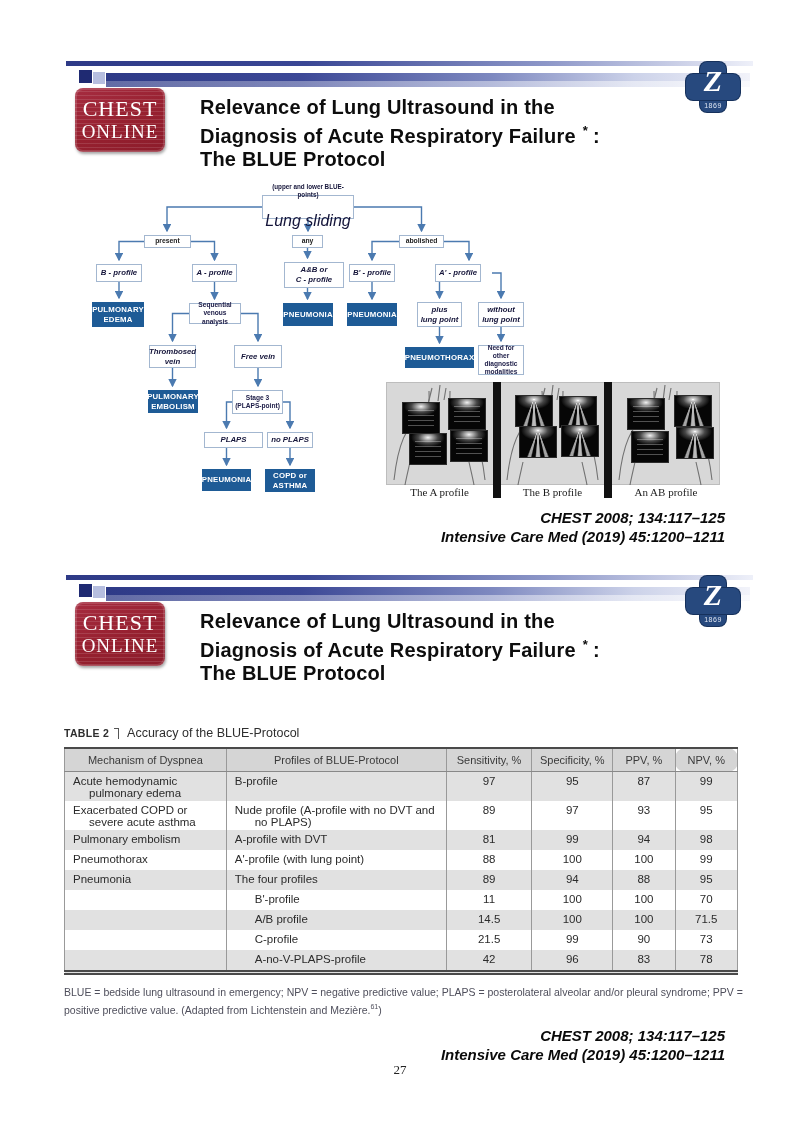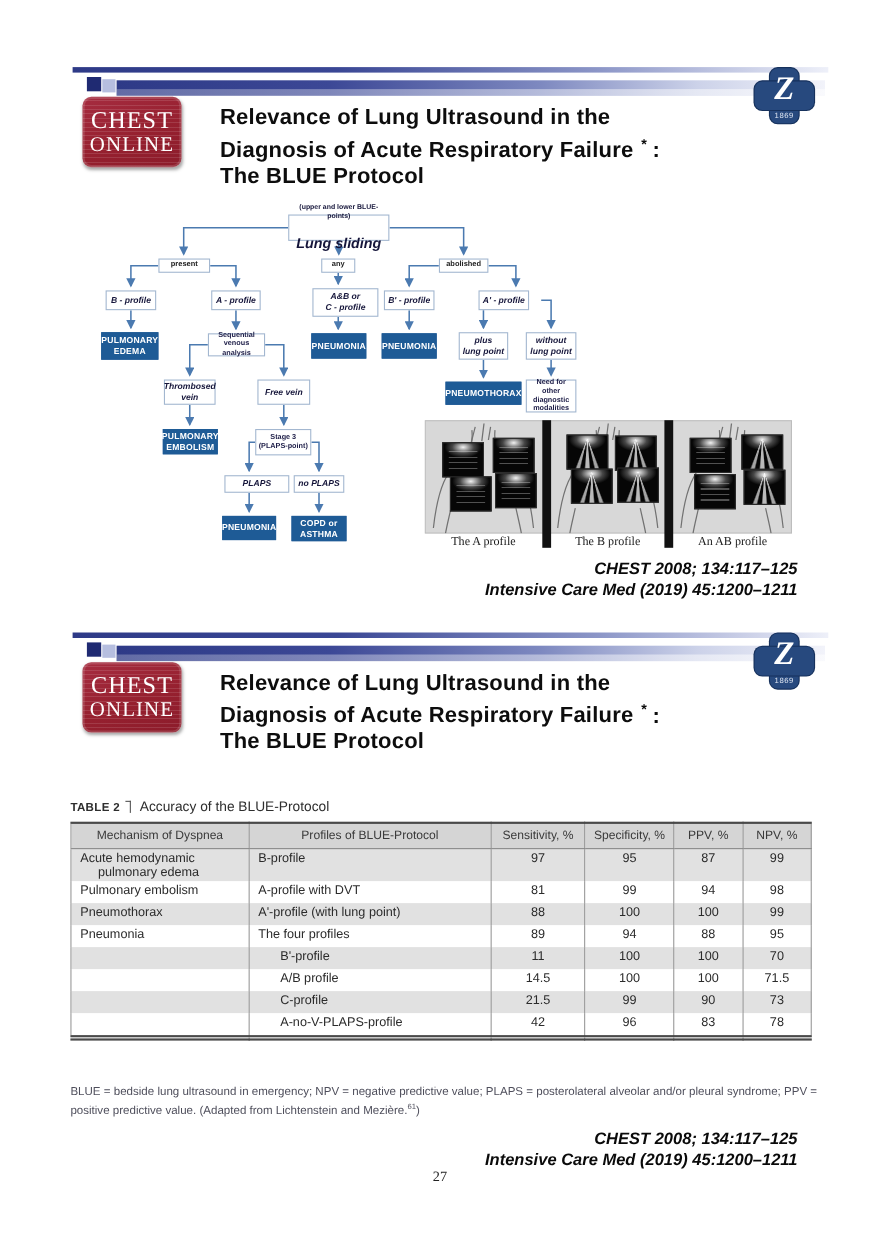--- a/index.html
+++ b/index.html
@@ -46,21 +46,21 @@
   .fc svg{position:absolute;left:0;top:0;}
   .fn{position:absolute;border:1px solid #a3b7d0;background:#fff;display:flex;
     align-items:center;justify-content:center;text-align:center;color:#15153a;
     white-space:pre-line;line-height:1.25;box-sizing:border-box;}
   .fn.it{font-style:italic;font-weight:bold;font-size:7.8px;}
   .fn.tag{font-size:6.8px;font-weight:700;color:#222;}
   .fn.sm{font-size:6.6px;font-weight:700;color:#20204a;}
   .fn.filled{background:#1e5b96;border-color:#1e5b96;color:#fff;font-weight:bold;
     font-size:7.8px;letter-spacing:.2px;}
   .ls-note{font-size:6.3px;font-weight:700;display:block;}
-  .ls-name{font-size:13px;font-weight:bold;font-style:italic;display:block;margin-top:12px;}
+  .ls-name{font-size:16px;font-weight:normal;font-style:italic;display:block;margin-top:12px;}
 
   
   .usp{position:absolute;left:386px;top:382px;width:334px;height:118px;}
   .us-gray{position:absolute;left:0;top:0;width:334px;height:103px;background:#d8d8d8;
     box-shadow:inset 0 0 0 1px #bdbdbd;}
   .us-sec{position:absolute;top:0;height:103px;overflow:hidden;}
   .us-bar{position:absolute;top:0;width:8px;height:116px;background:#111;}
   .sketch{position:absolute;left:0;top:0;}
   .thumb{position:absolute;width:36px;height:30px;background:#060606;border:1px solid #2c2c2c;}
   .thumb::before{content:"";position:absolute;inset:0;
@@ -91,21 +91,21 @@
   table.blue{border-collapse:collapse;width:674px;border-top:2px solid #4a4a4a;
     border-bottom:5px double #4a4a4a;border-left:1px solid #999;font-size:11.5px;color:#2b2b2b;}
   table.blue th{background:#d5d5d5;font-weight:normal;color:#3a3a3a;font-size:11px;
     border-right:1px solid #999;border-bottom:1px solid #888;height:20px;padding:1px 3px;}
   table.blue td{border-right:1px solid #999;vertical-align:top;padding:3px 3px 2px 3px;height:15px;}
   table.blue tbody tr:nth-child(odd){background:#e1e1e1;}
   .c-mech{width:151px;padding-left:24px !important;text-indent:-16px;}
   .c-prof{width:206px;padding-left:28px !important;text-indent:-20px;}
   tr.sub .c-prof{padding-left:46px !important;text-indent:-18px;}
   .c-num{text-align:center;}
-  .w-sens{width:86px;} .w-spec{width:80px;} .w-ppv{width:64px;} .w-npv{width:64px;}
+  .w-sens{width:86px;} .w-spec{width:80px;} .w-ppv{width:64px;} .w-npv{width:64px;border-radius:10px;}
   .footnote{position:absolute;left:64px;top:986px;width:682px;color:#4f4f5c;
     font-size:10.5px;line-height:13.5px;}
   .fn-sup{font-size:7px;vertical-align:super;}
 </style>
 </head>
 <body>
 
 <div class="page">
 
   <div class="hdr hdr1">
@@ -317,20 +317,28 @@
       <tbody>
         <tr>
           <td class="c-mech">Acute hemodynamic pulmonary edema</td>
           <td class="c-prof">B-profile</td>
           <td class="c-num">97</td>
           <td class="c-num">95</td>
           <td class="c-num">87</td>
           <td class="c-num">99</td>
         </tr>
         <tr>
+          <td class="c-mech">Exacerbated COPD or severe acute asthma</td>
+          <td class="c-prof">Nude profile (A-profile with no DVT and no PLAPS)</td>
+          <td class="c-num">89</td>
+          <td class="c-num">97</td>
+          <td class="c-num">93</td>
+          <td class="c-num">95</td>
+        </tr>
+        <tr>
           <td class="c-mech">Pulmonary embolism</td>
           <td class="c-prof">A-profile with DVT</td>
           <td class="c-num">81</td>
           <td class="c-num">99</td>
           <td class="c-num">94</td>
           <td class="c-num">98</td>
         </tr>
         <tr>
           <td class="c-mech">Pneumothorax</td>
           <td class="c-prof">A'-profile (with lung point)</td>

